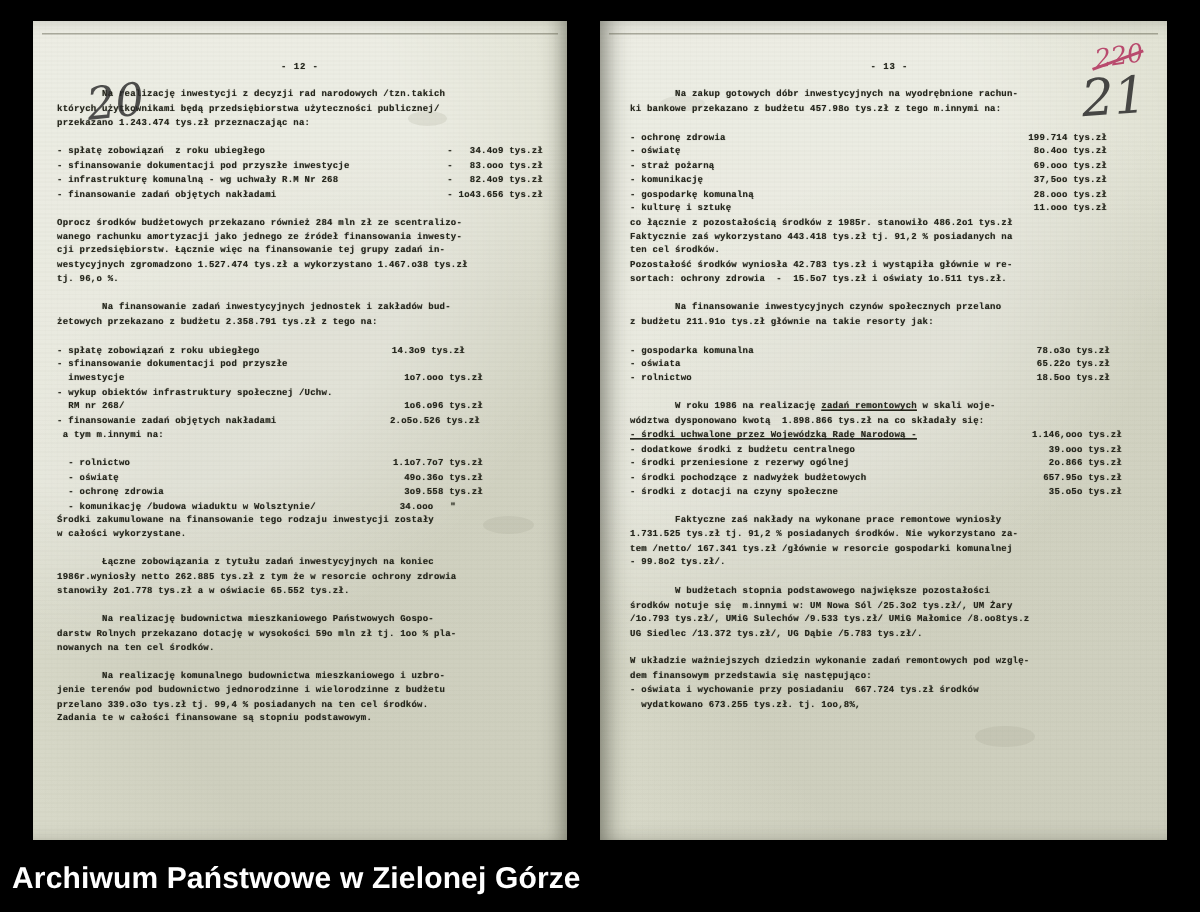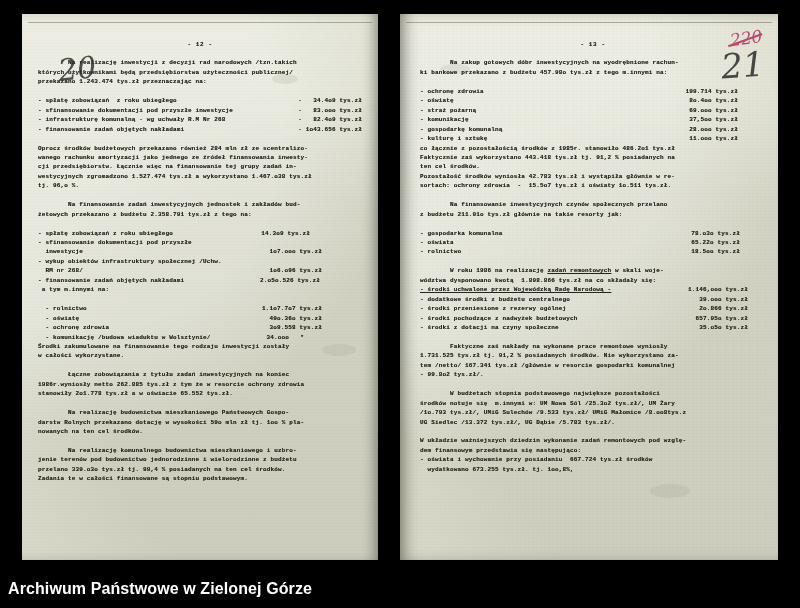--- a/index.html
+++ b/index.html
@@ -76,21 +76,21 @@
     right:16px;top:16px;font-size:17px;color:#b2305c;opacity:.85;
     transform:rotate(-8deg);
   }
   #hw-right-old .strike{
     position:absolute;left:-3px;top:52%;width:110%;height:1.6px;
     background:#b2305c;transform:rotate(-12deg);
   }
   
   .watermark{
     position:absolute;left:8px;bottom:10px;
-    color:#ffffff;font-size:16px;font-weight:700;
+    color:#ffffff;font-size:20px;font-weight:700;
     font-family:"Liberation Sans","DejaVu Sans",sans-serif;
     letter-spacing:.1px;
   }
   
   .smudge{position:absolute;border-radius:50%;pointer-events:none;}
 </style>
 </head>
 <body>
 
 <div class="scan">

